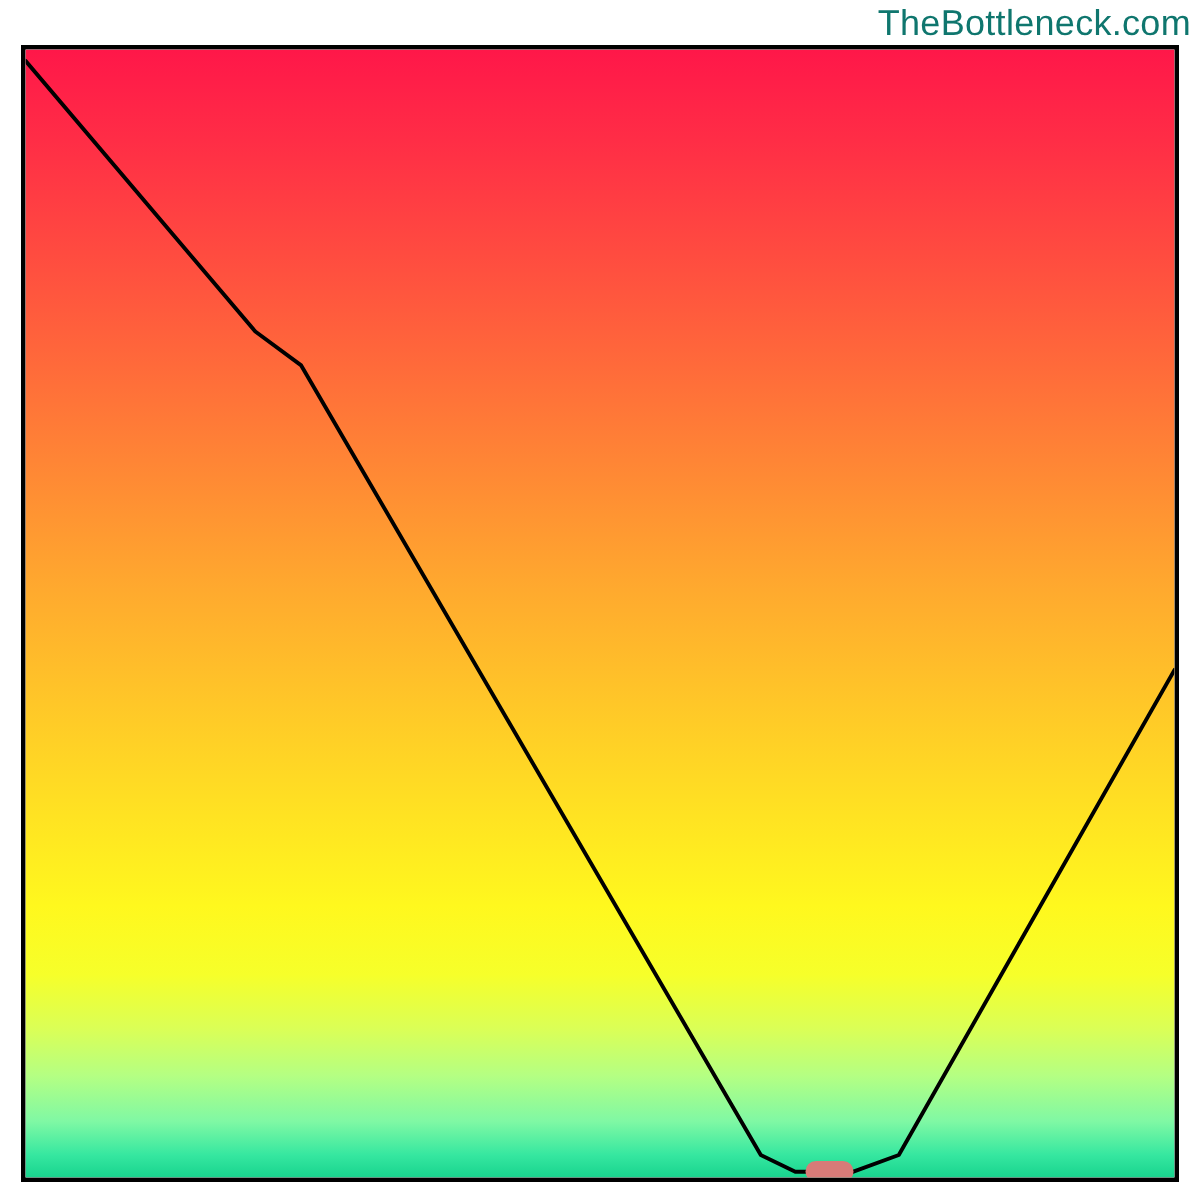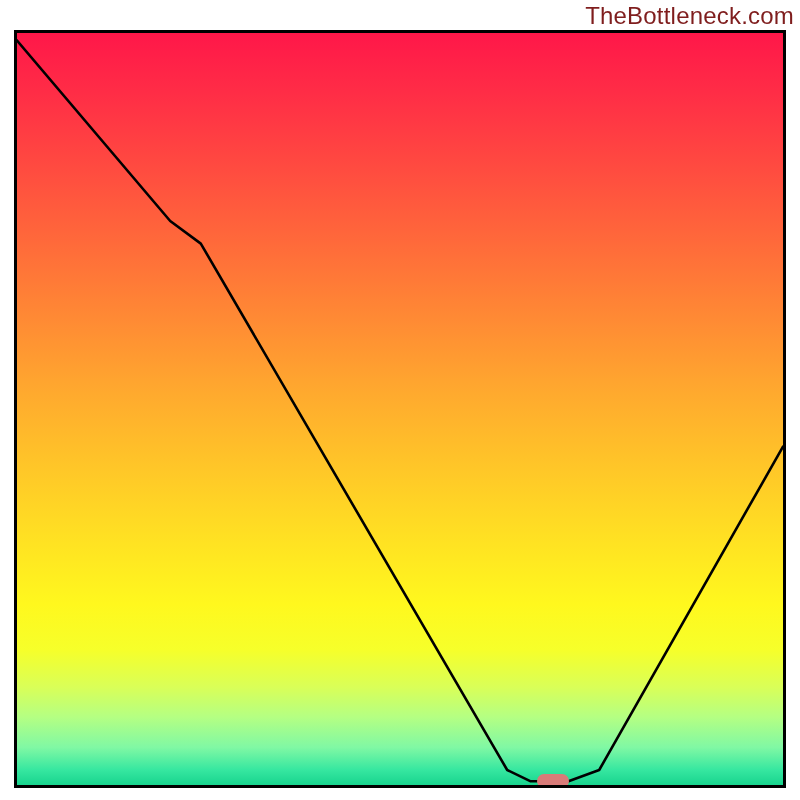--- a/index.html
+++ b/index.html
@@ -14,21 +14,21 @@
   .chart-container {
     position: relative;
     width: 800px;
     height: 800px;
   }
   .watermark {
     position: absolute;
     top: 2px;
     right: 6px;
     font-size: 24px;
-    color: #7f1d1d;
+    color: #0f766e;
     font-weight: 400;
     letter-spacing: 0.2px;
     z-index: 5;
     user-select: none;
   }
   .plot-frame {
     position: absolute;
     left: 14px;
     top: 30px;
     width: 772px;

